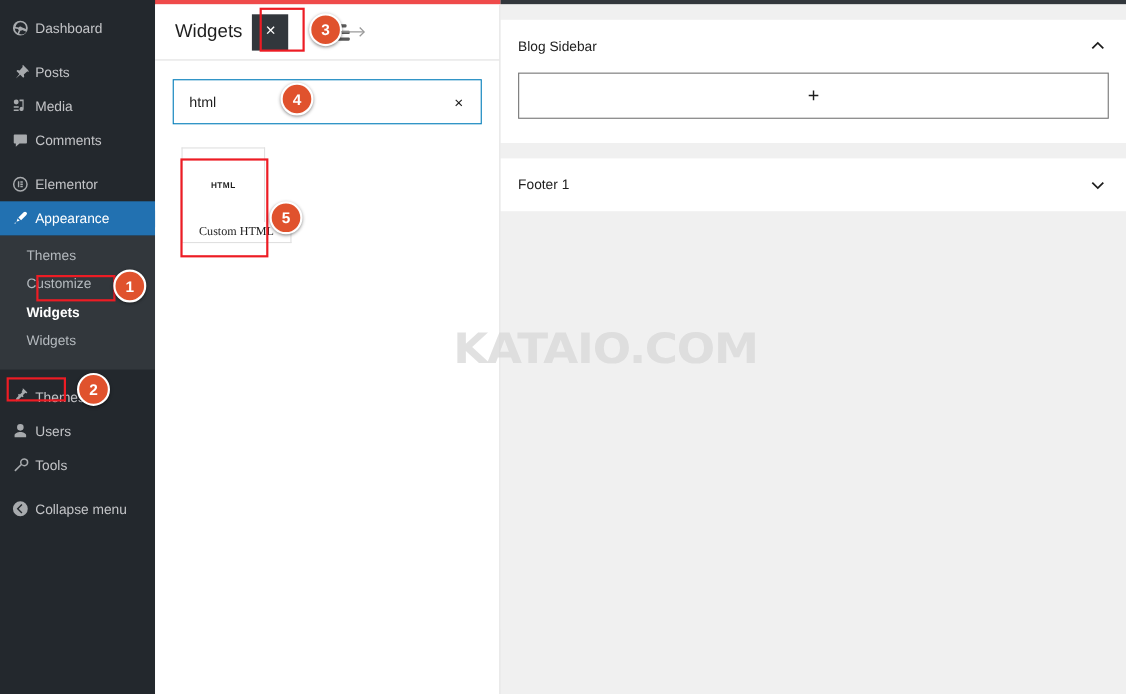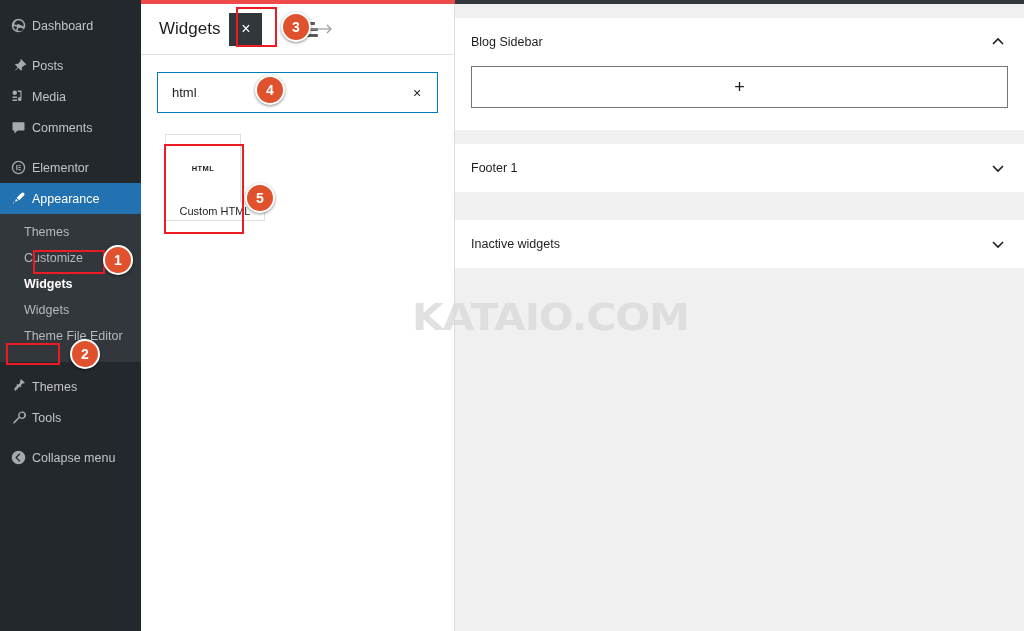--- a/index.html
+++ b/index.html
@@ -113,20 +113,21 @@
   .widget-card-preview {
     width: 76px; height: 68px; border: 1px solid #e0e0e0; border-bottom: 0;
     background: #fff; display: flex; align-items: center; justify-content: center;
     font-size: 7.5px; font-weight: bold; color: #1e1e1e; letter-spacing: .4px;
   }
   .widget-card-label {
     width: 100px; height: 19px; border: 1px solid #e0e0e0; border-top: 0;
     background: #fff;
     font-size: 11px; color: #1e1e1e; text-align: center; line-height: 18px;
     white-space: nowrap;
+    font-family: Liberation Serif, serif;
   }
 
   
   .canvas {
     position: absolute; left: 455px; top: 4px;
     width: 569px; height: 568px; background: #f0f0f0;
     overflow: hidden;
   }
   .wa-spacer { height: 14px; }
   .widget-area {
@@ -249,34 +250,39 @@
       </div>
       <div class="submenu-item">
         <span>Customize</span>
       </div>
       <div class="submenu-item current">
         <span>Widgets</span>
       </div>
       <div class="submenu-item">
         <span>Widgets</span>
       </div>
-      <div class="submenu-item">
-        <span>Theme File Editor</span>
-      </div>
     </div>
 
     <div class="menu-item sep-top">
       <span class="mi-icon">
         <svg width="15" height="15" viewBox="0 0 20 20" fill="currentColor">
             <path d="M12.9 2.1l-1.4 1.4 1 1-3.1 3.1-1-1-1.4 1.4 1 1-2.4 2.4a3.2 3.2 0 000 4.5l1.4-1.4 4.6-4.6 1 1 1.4-1.4-1-1 3.1-3.1 1 1 1.4-1.4-5.6-5.4z"></path>
           </svg>
       </span>
       <span class="mi-label">Themes</span>
     </div>
 
+    <div class="menu-item">
+      <span class="mi-icon">
+        <svg width="15" height="15" viewBox="0 0 20 20" fill="currentColor">
+            <path d="M10 10a4 4 0 100-8 4 4 0 000 8zm0 1.5c-3.3 0-7 1.7-7 3.8V18h14v-2.7c0-2.1-3.7-3.8-7-3.8z"></path>
+          </svg>
+      </span>
+      <span class="mi-label">Users</span>
+    </div>
 
     <div class="menu-item">
       <span class="mi-icon">
         <svg width="15" height="15" viewBox="0 0 20 20" fill="currentColor">
             <path d="M14.6 2a5 5 0 00-4.4 7.3l-7.5 7.5 1.4 1.4 7.5-7.5A5 5 0 1014.6 2zm0 1.8a3.2 3.2 0 11-3.2 3.2 3.2 3.2 0 013.2-3.2z"></path>
           </svg>
       </span>
       <span class="mi-label">Tools</span>
     </div>
 
@@ -345,30 +351,20 @@
             </svg>
         </span>
       </div>
     </div>
 
     <div class="wa-spacer"></div>
 
 
     <div class="wa-spacer"></div>
 
-    <div class="widget-area">
-      <div class="wa-header">
-        <span class="wa-title">Inactive widgets</span>
-        <span class="wa-chevron">
-          <svg width="20" height="20" viewBox="0 0 20 20" fill="none" stroke="currentColor" stroke-width="1.6">
-              <path d="M5 8l5 5 5-5"></path>
-            </svg>
-        </span>
-      </div>
-    </div>
   </section>
 
   <div class="watermark">KATAIO.COM</div>
 
   <div class="ann-box" style="left:33px; top:250px; width:72px; height:24px;"></div>
   <div class="ann-badge" style="left:103px; top:245px;">1</div>
 
   <div class="ann-box" style="left:6px; top:343px; width:54px; height:22px;"></div>
   <div class="ann-badge" style="left:70px; top:339px;">2</div>
 

